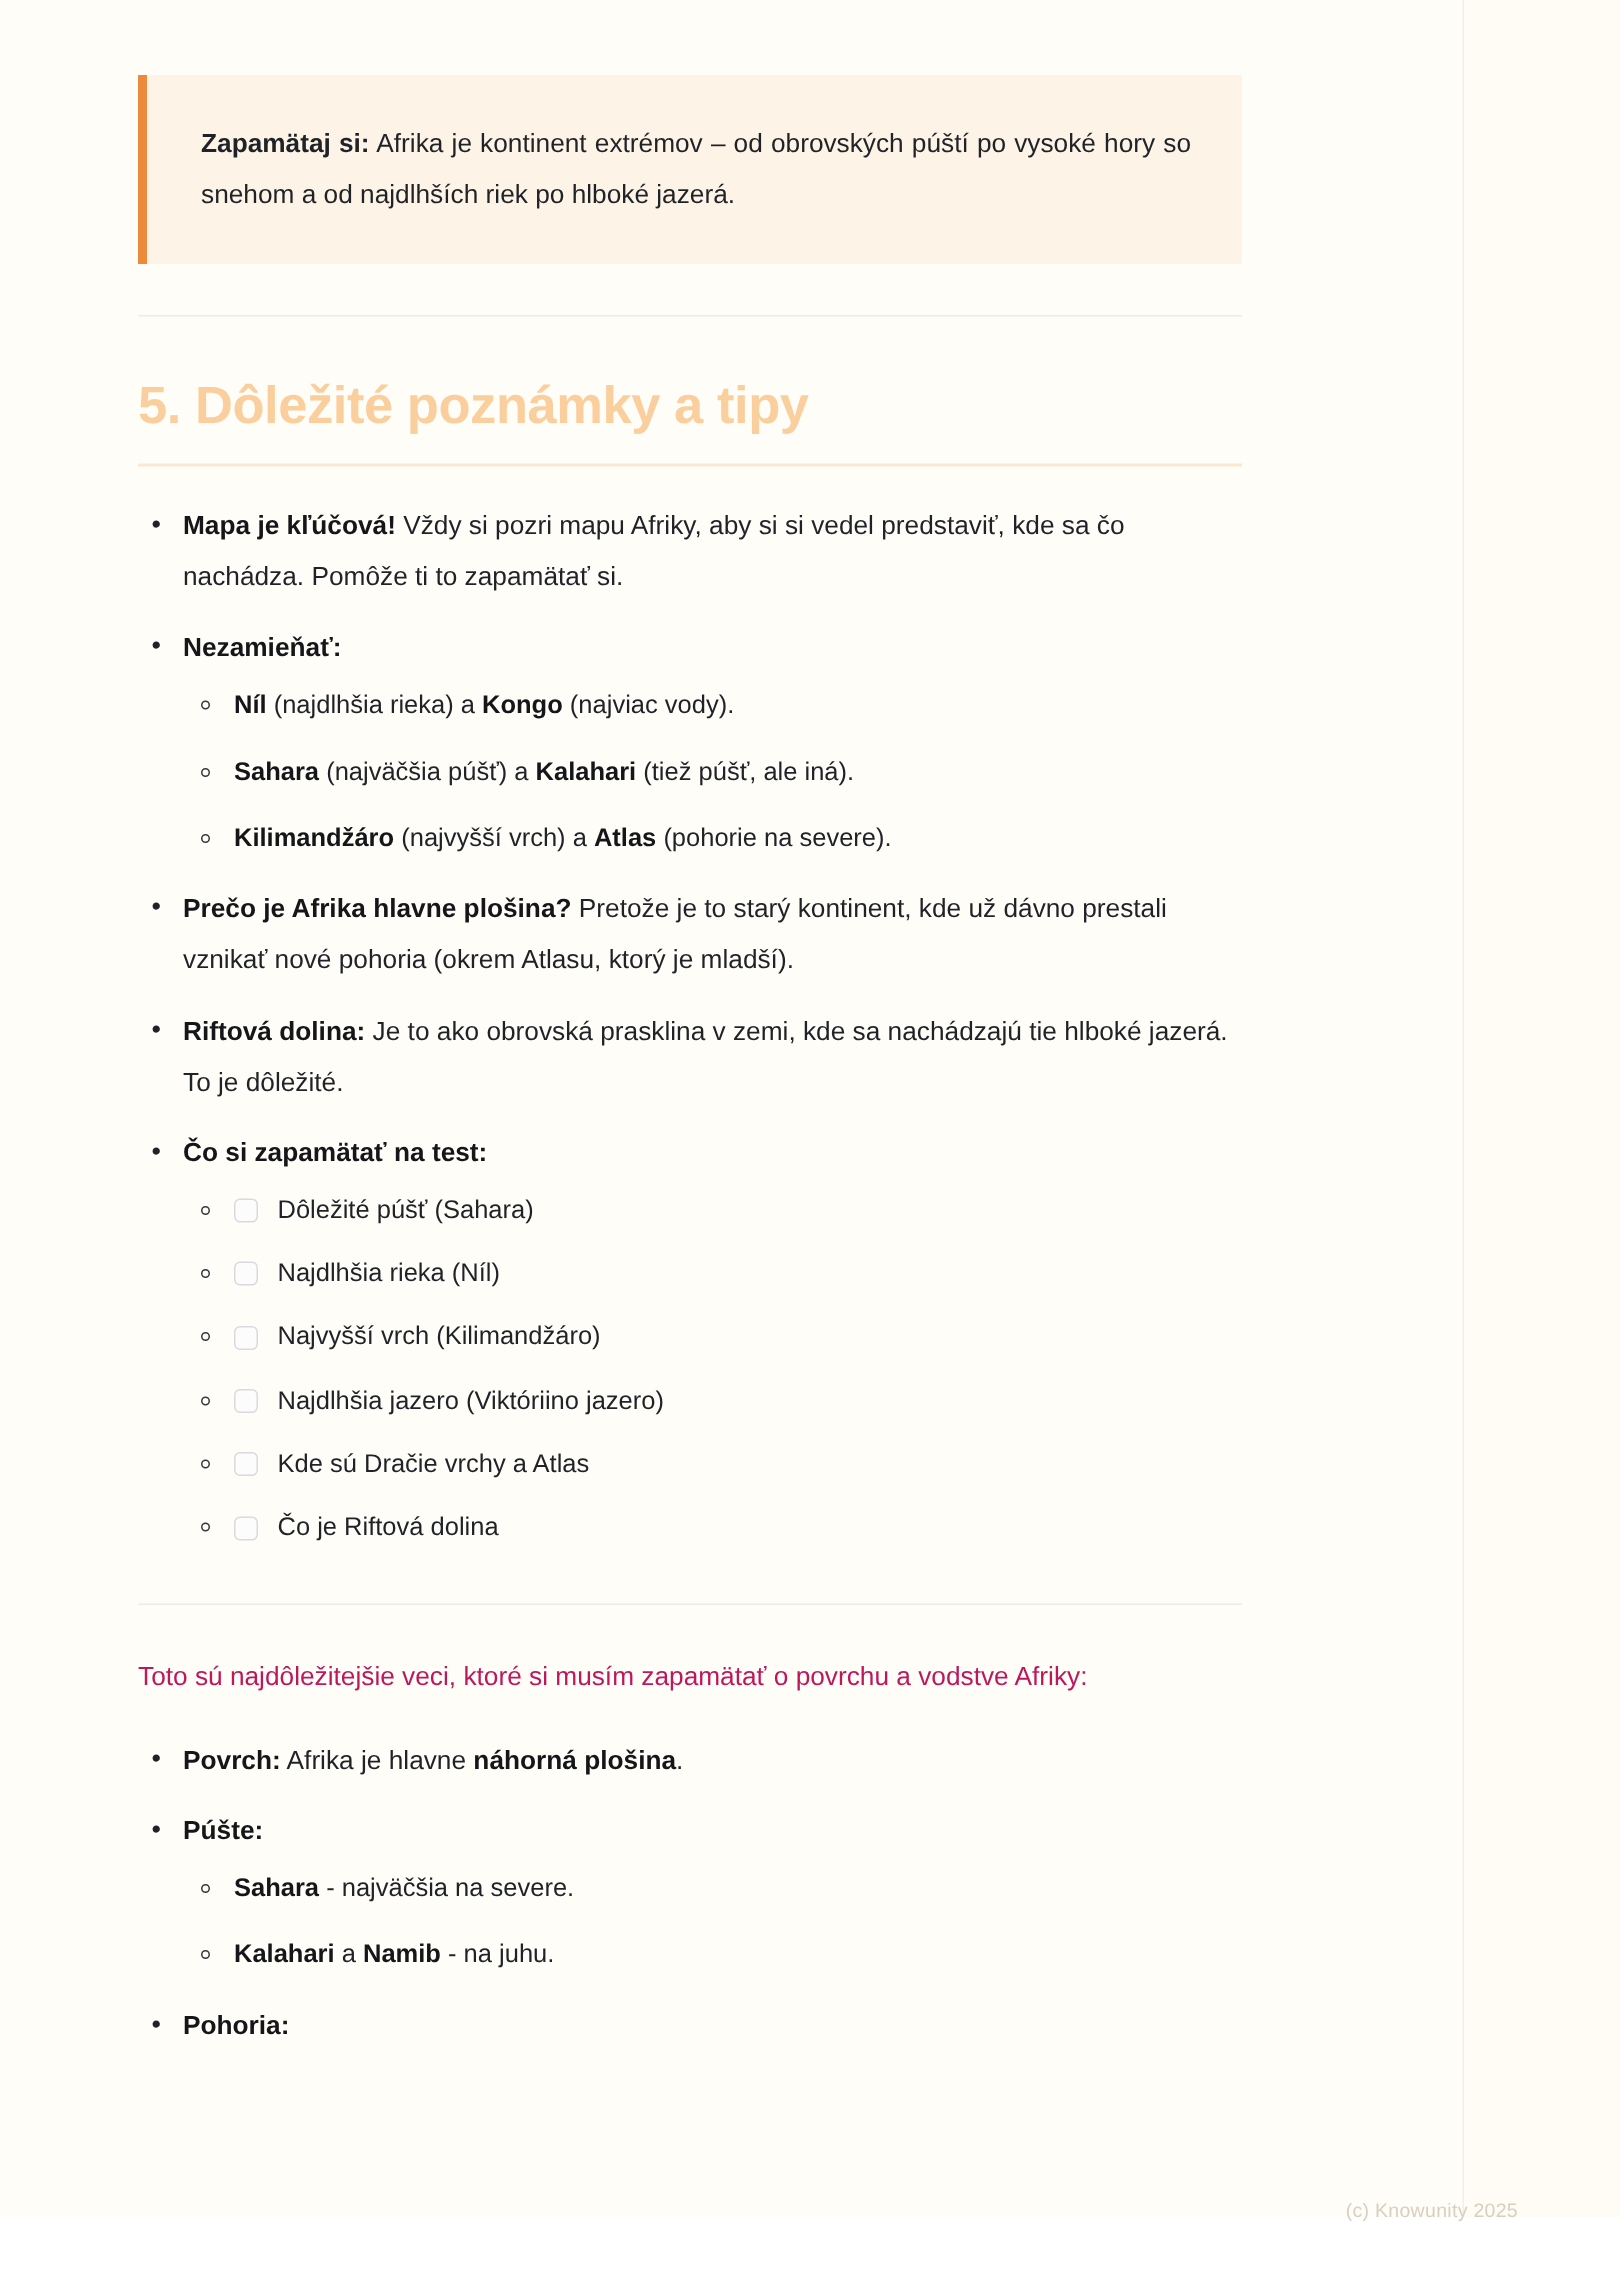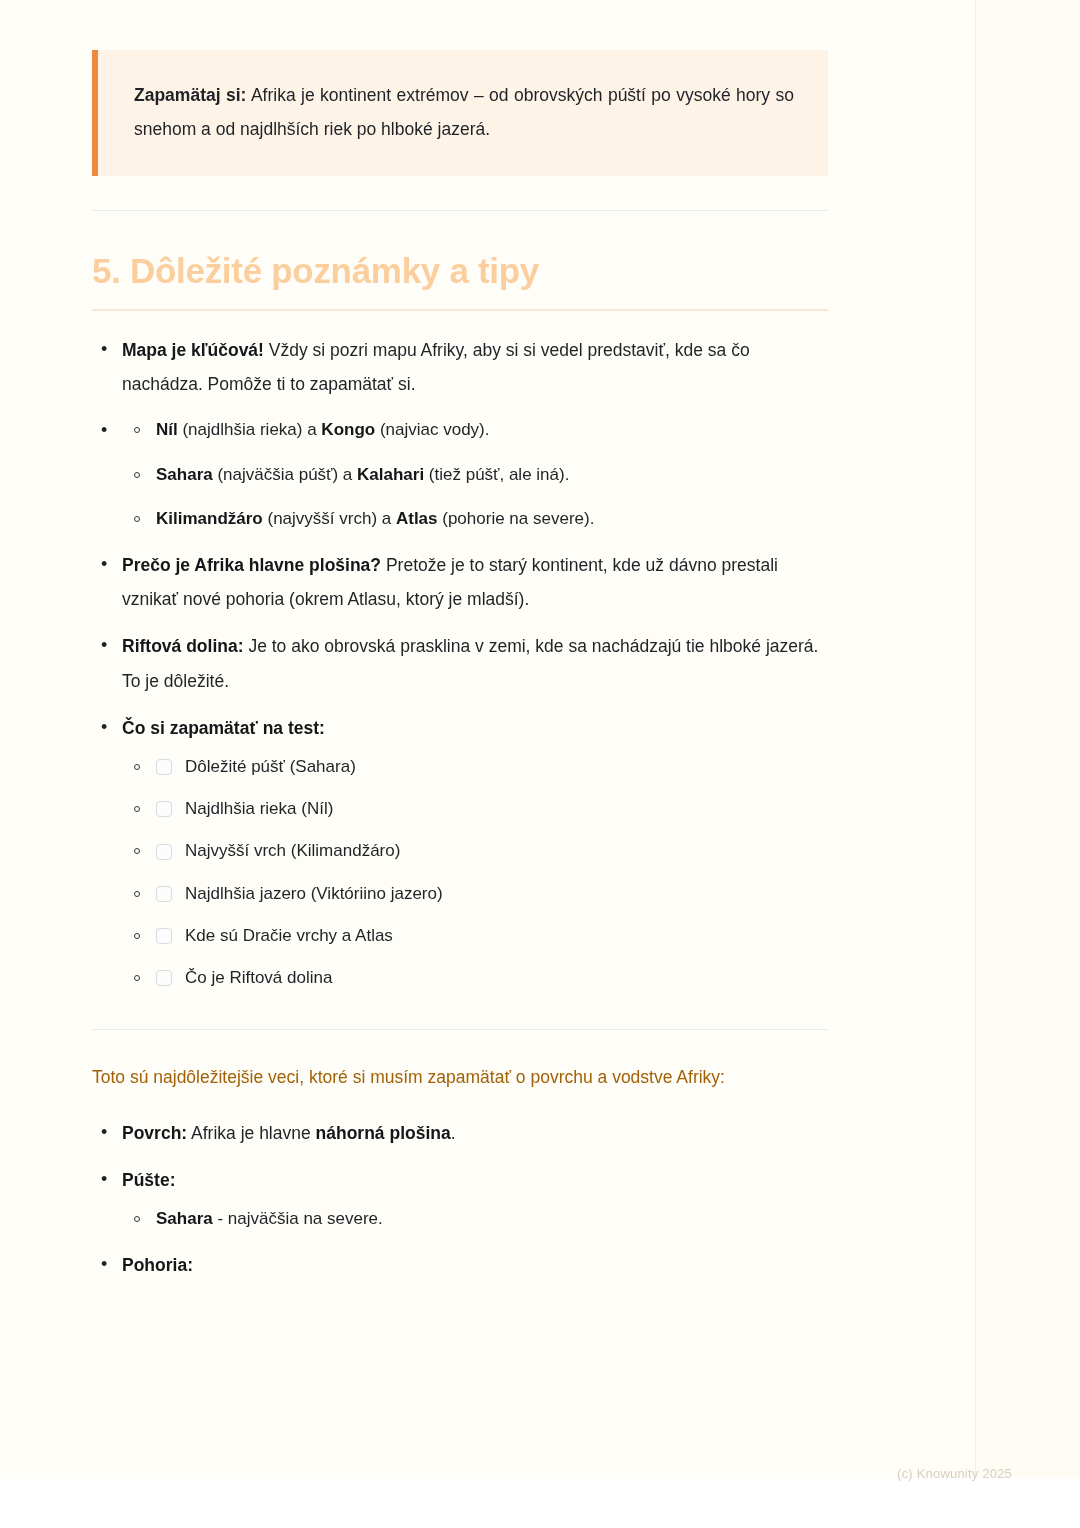--- a/index.html
+++ b/index.html
@@ -96,21 +96,21 @@
     margin-top: 16px;
     height: 2px;
     background: #fbe7cf;
   }
 
   
   .body-par {
     margin: 30px 0 0 0;
     font-size: 17.5px;
     line-height: 1.95;
-    color: #a16207;
+    color: #be185d;
     text-align: justify;
     text-justify: inter-word;
   }
 
   
   ul.lvl1 {
     list-style: none;
     margin: 22px 0 0 0;
     padding: 0;
   }
@@ -211,20 +211,21 @@
       <div class="section-underline"></div>
     </div>
 
     <ul class="lvl1">
 
       <li>
         <span class="li-text"><b class="strong">Mapa je kľúčová!</b><span> Vždy si pozri mapu Afriky, aby si si vedel predstaviť, kde sa čo nachádza. Pomôže ti to zapamätať si.</span></span>
       </li>
 
       <li>
+        <span class="li-text"><b class="strong">Nezamieňať:</b></span>
         <ul class="lvl2">
           <li><b class="strong">Níl</b><span> (najdlhšia rieka) a </span><b class="strong">Kongo</b><span> (najviac vody).</span></li>
           <li><b class="strong">Sahara</b><span> (najväčšia púšť) a </span><b class="strong">Kalahari</b><span> (tiež púšť, ale iná).</span></li>
           <li><b class="strong">Kilimandžáro</b><span> (najvyšší vrch) a </span><b class="strong">Atlas</b><span> (pohorie na severe).</span></li>
         </ul>
       </li>
 
       <li>
         <span class="li-text"><b class="strong">Prečo je Afrika hlavne plošina?</b><span> Pretože je to starý kontinent, kde už dávno prestali vznikať nové pohoria (okrem Atlasu, ktorý je mladší).</span></span>
       </li>
@@ -272,20 +273,21 @@
 
     <ul class="lvl1">
       <li>
         <span class="li-text"><b class="strong">Povrch:</b><span> Afrika je hlavne </span><b class="strong">náhorná plošina</b><span>.</span></span>
       </li>
 
       <li>
         <span class="li-text"><b class="strong">Púšte:</b></span>
         <ul class="lvl2">
           <li><b class="strong">Sahara</b><span> - najväčšia na severe.</span></li>
+          <li><b class="strong">Kalahari</b><span> a </span><b class="strong">Namib</b><span> - na juhu.</span></li>
         </ul>
       </li>
 
       <li>
         <span class="li-text"><b class="strong">Pohoria:</b></span>
       </li>
     </ul>
 
   </div>
 

